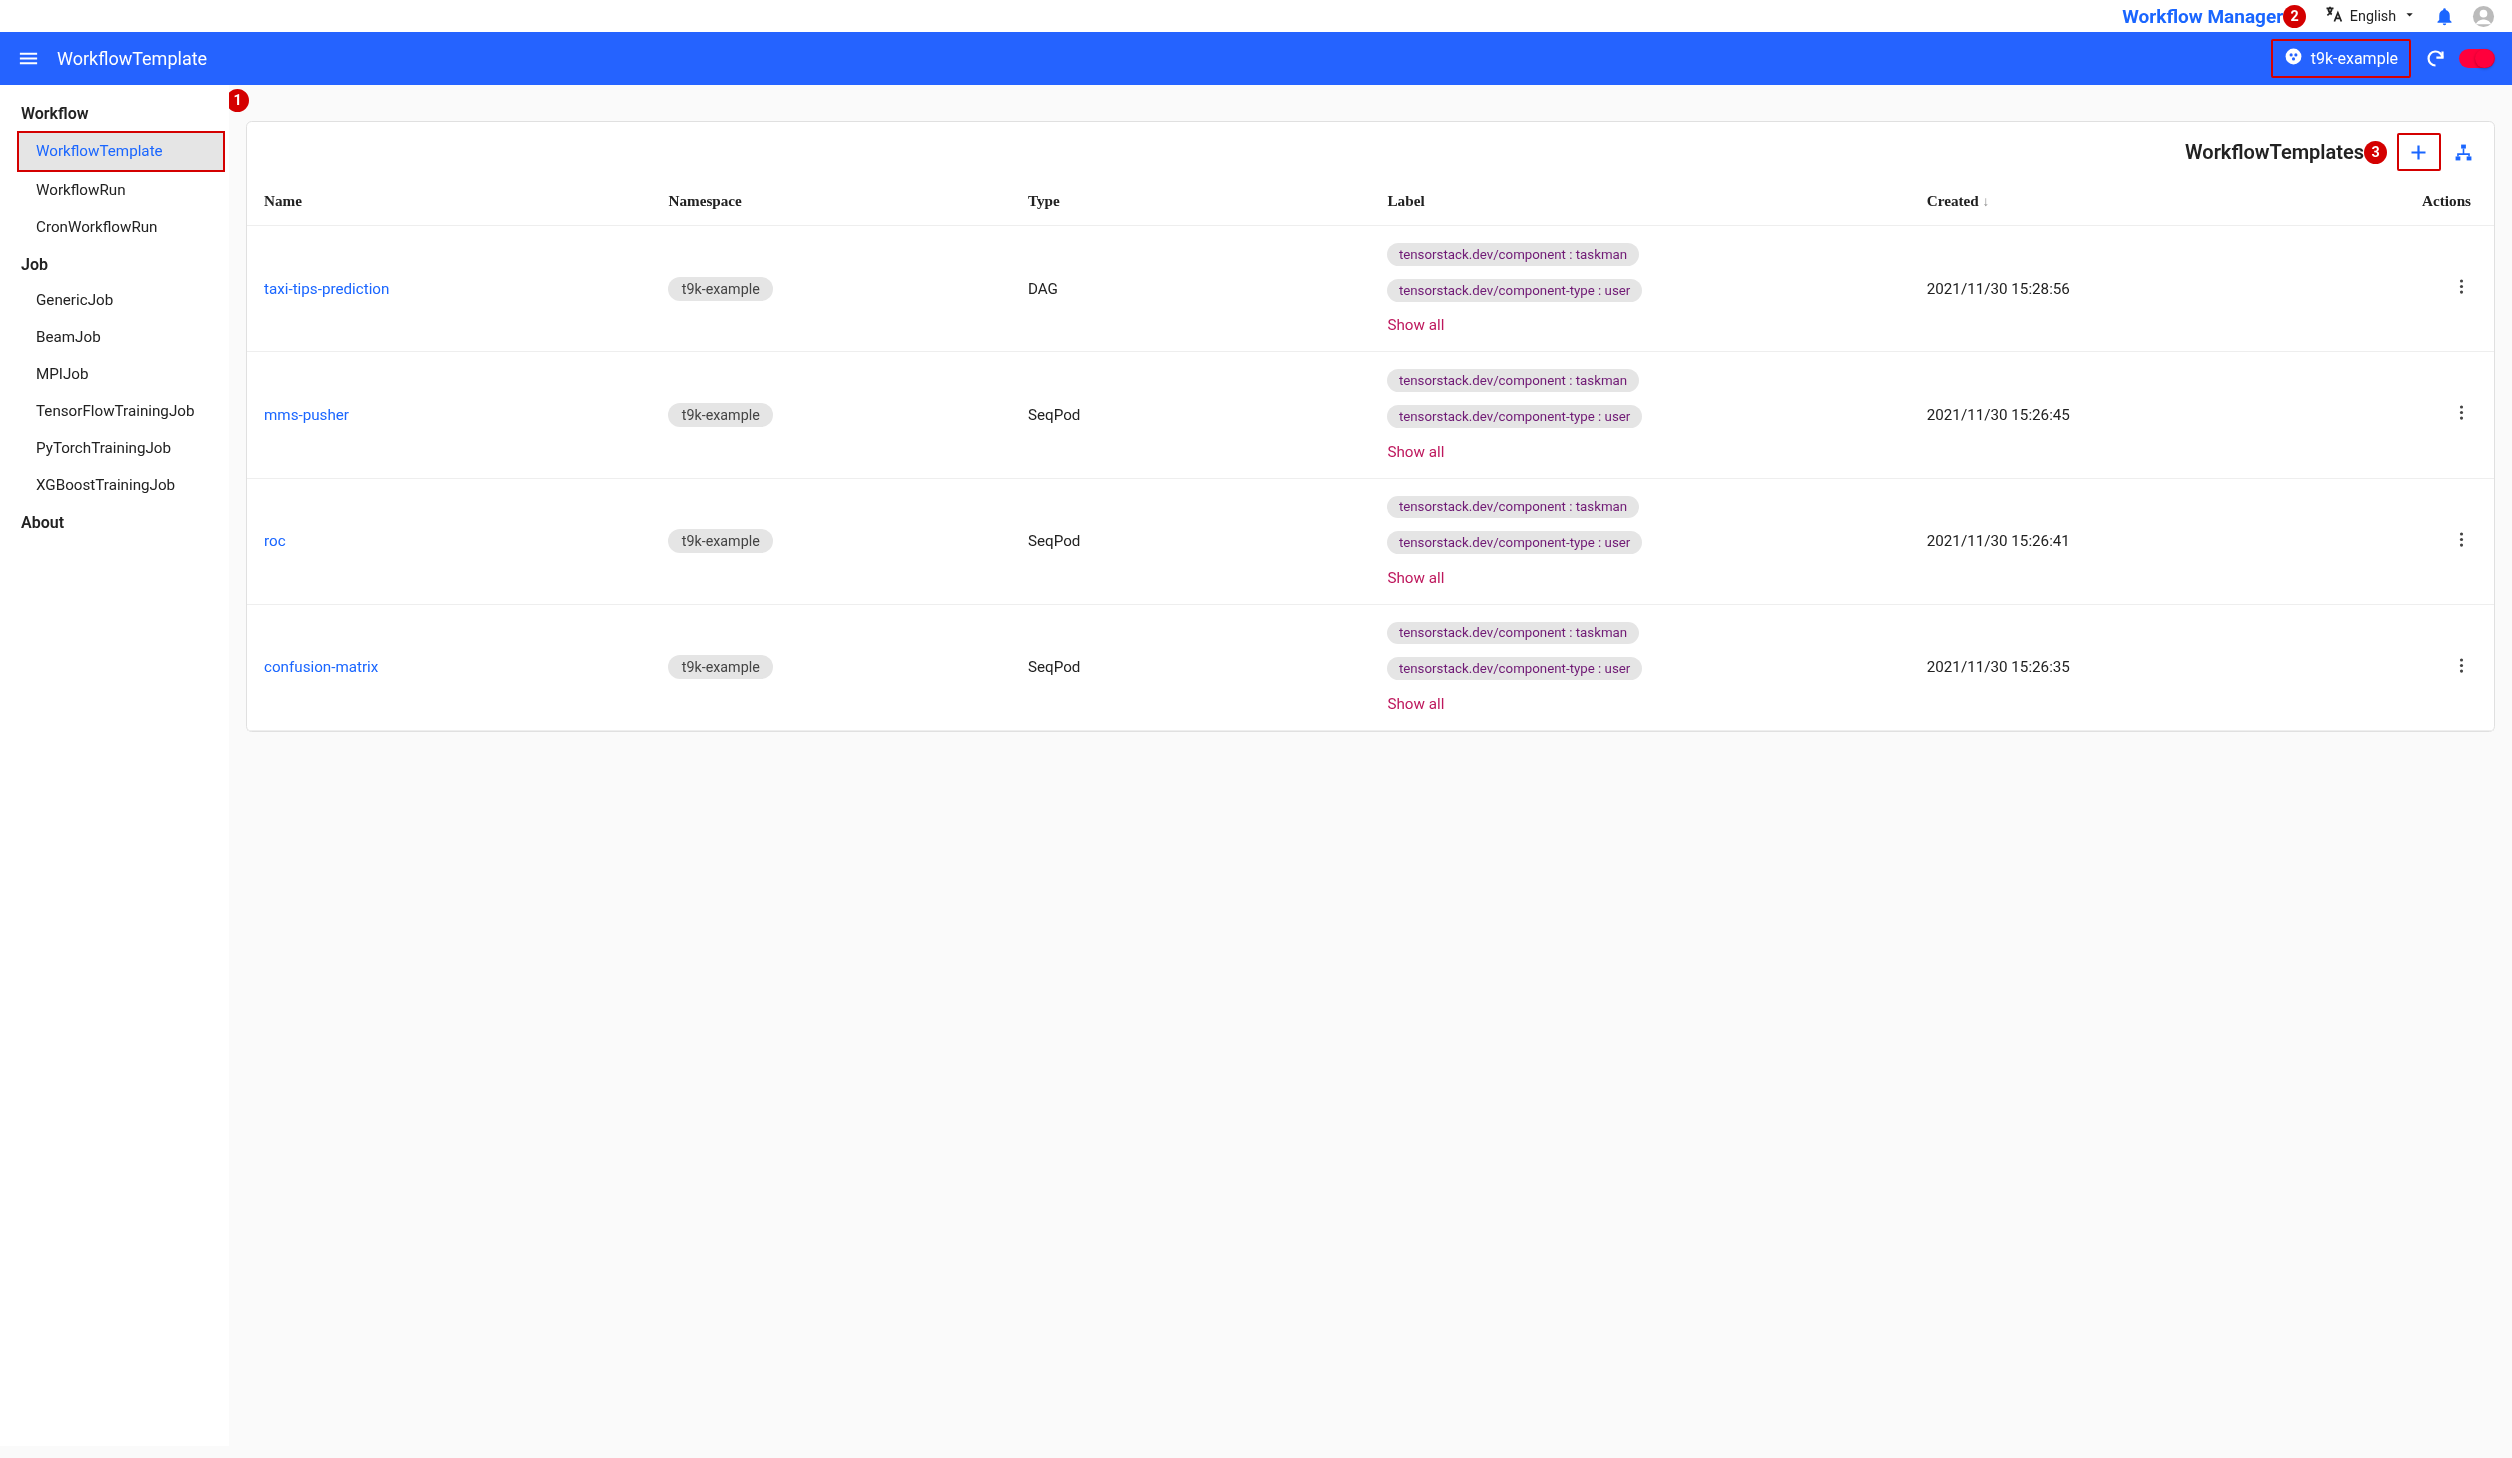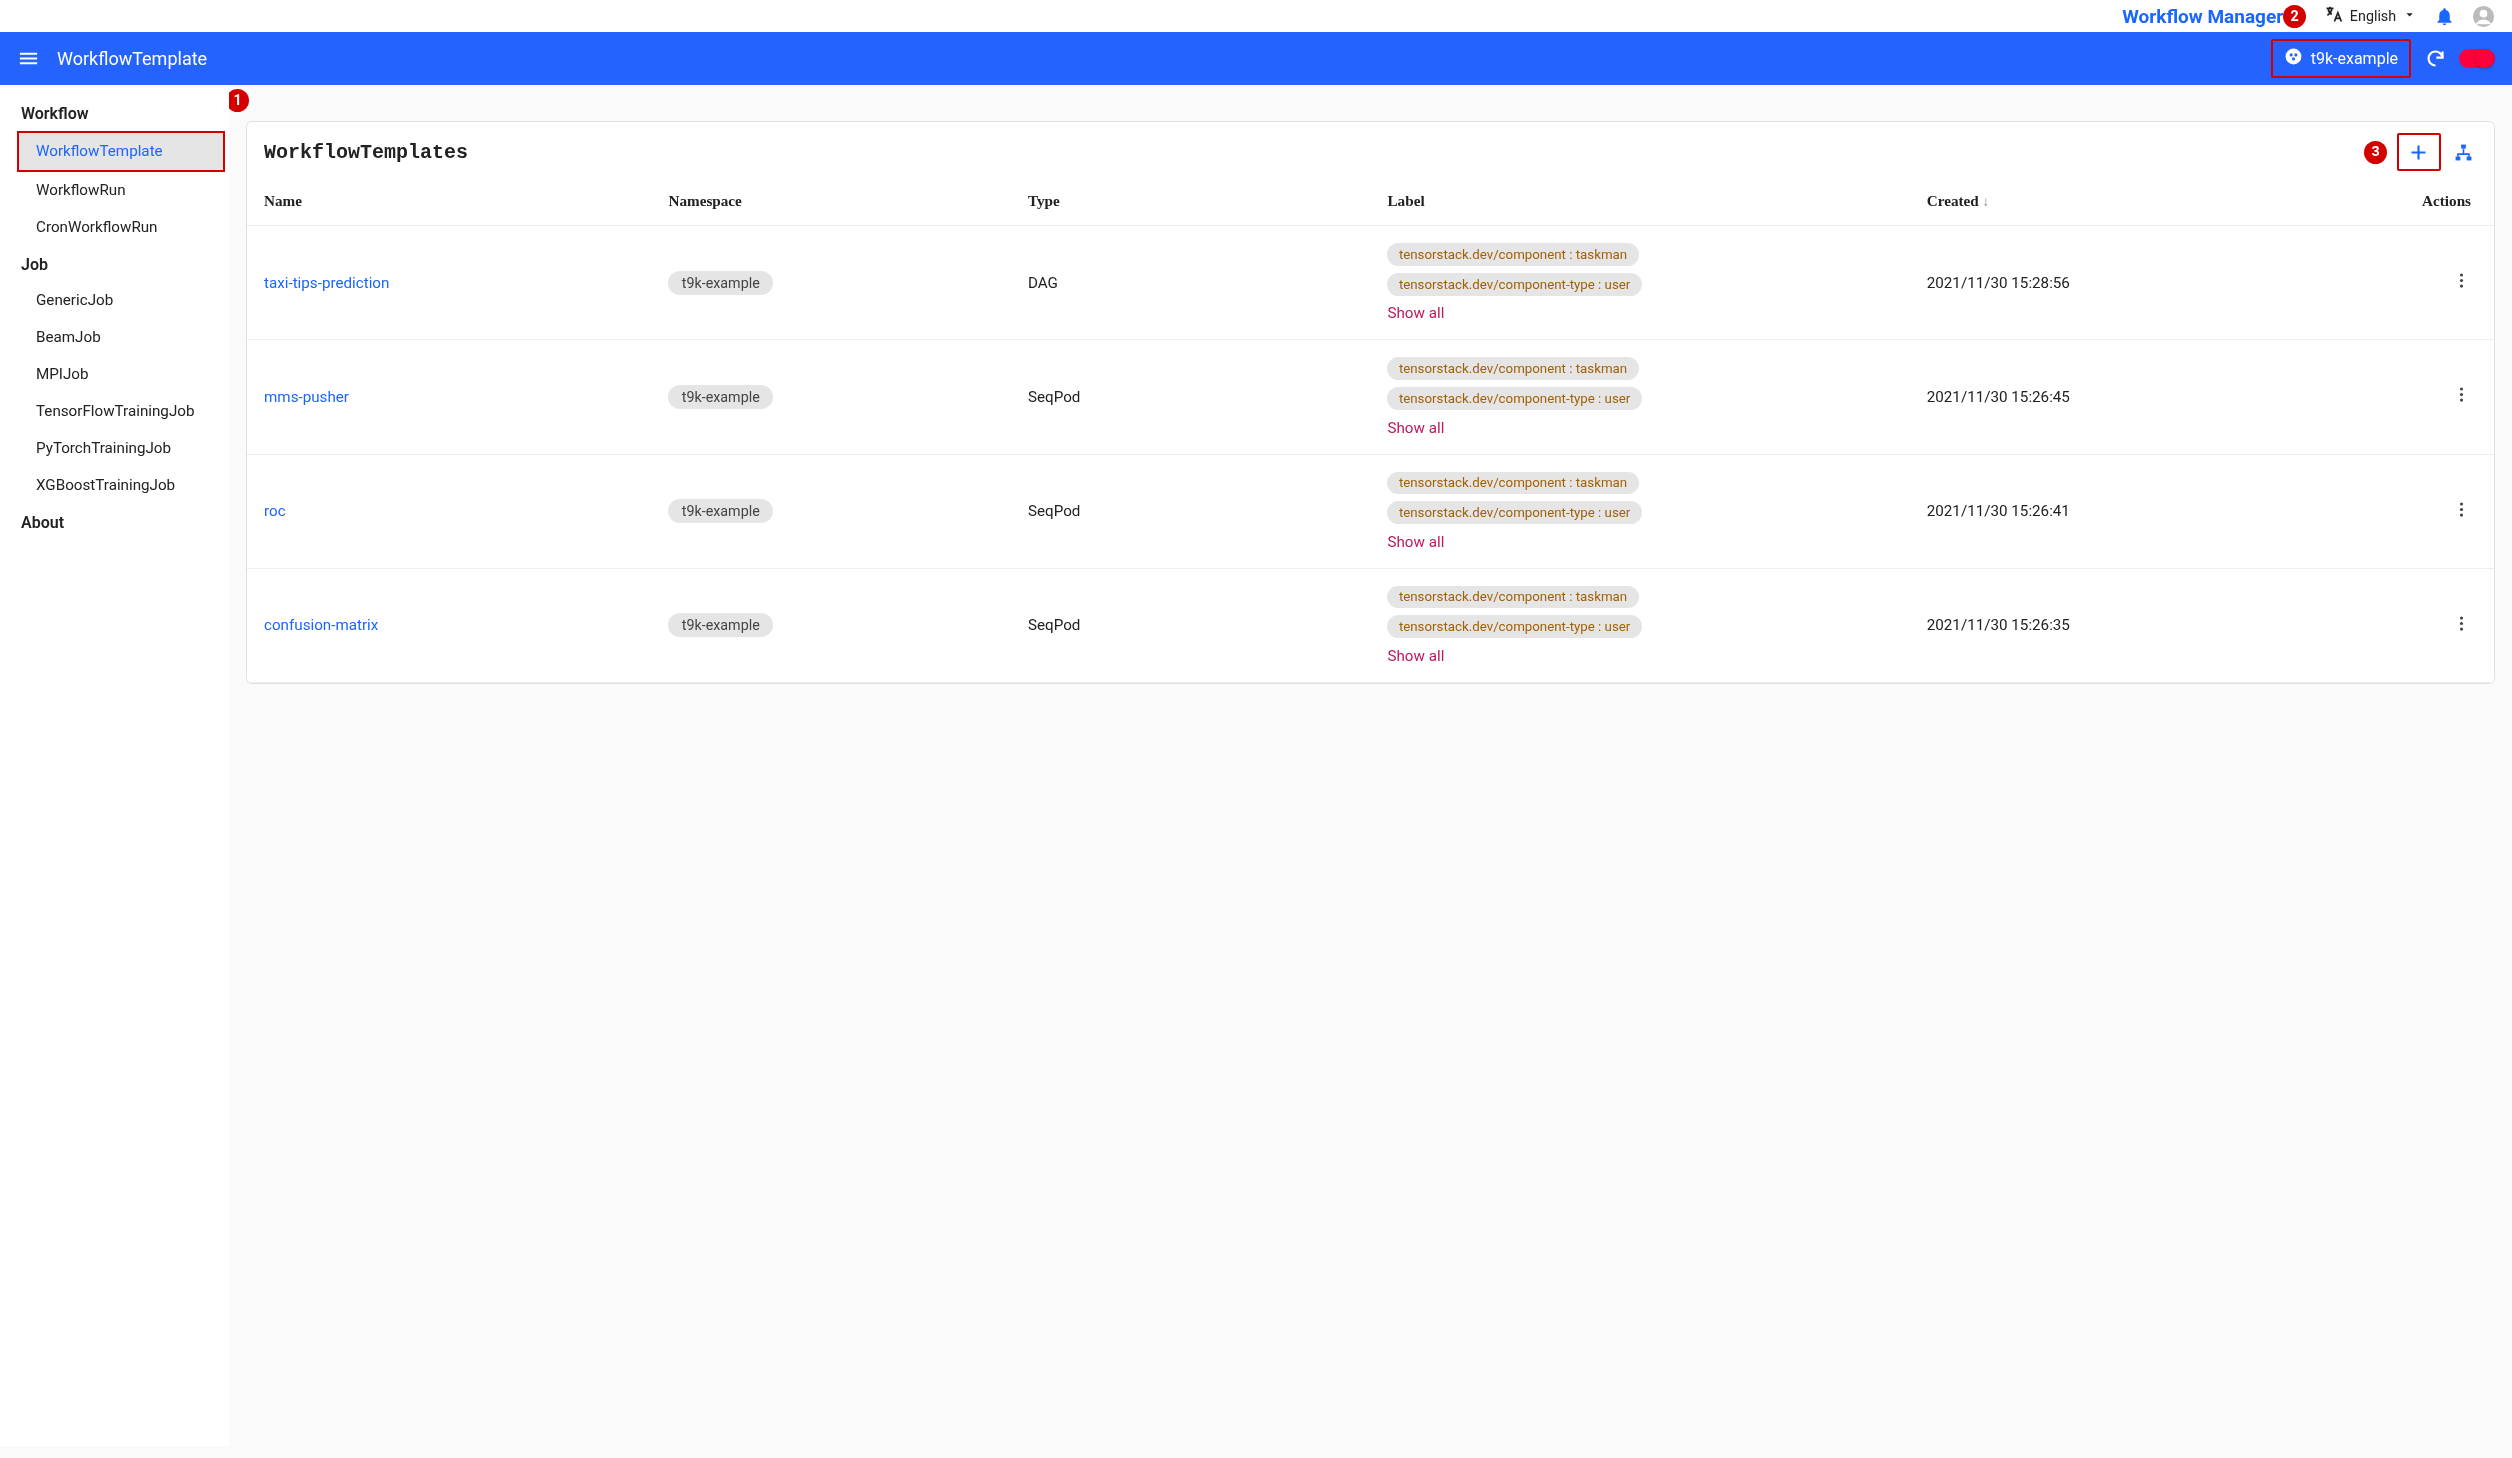--- a/index.html
+++ b/index.html
@@ -157,23 +157,22 @@
   .filter-input::placeholder { color: #aaa; }
   .table-card {
     background: #fff;
     border: 1px solid #e0e0e0;
     border-radius: 5.7px;
     margin-top: 19px;
   }
   .table-header-row {
     display: flex;
     align-items: center;
-    justify-content: space-between;
+    justify-content: flex-end;
     padding: 11.4px 17px 3.8px 17px;
-    font-family: Liberation Mono, monospace;
   }
   .table-title { font-size: 20px; font-weight: 600; }
   .table-header-actions { display: flex; align-items: center; gap: 9.5px; }
   .add-btn {
     width: 44px;
     height: 38px;
     display: flex;
     align-items: center;
     justify-content: center;
     cursor: pointer;
@@ -215,22 +214,22 @@
     padding: 3.8px 13.3px;
     font-size: 14.3px;
     color: #444;
   }
   .label-chip {
     display: inline-block;
     background: #e5e5e5;
     border-radius: 13.3px;
     padding: 3.8px 11.4px;
     font-size: 13.3px;
-    color: #a16207;
-    margin-bottom: 7px;
+    color: #701a75;
+    margin-bottom: 13px;
     text-align: right;
   }
   .show-all { color: #be185d; cursor: pointer; display: block; margin-top: 1.9px; font-size: 15.2px; }
   .more-icon { cursor: pointer; color: #444; }
   .callout {
     position: absolute;
     width: 23px;
     height: 23px;
     border-radius: 50%;
     background: #d40000;

